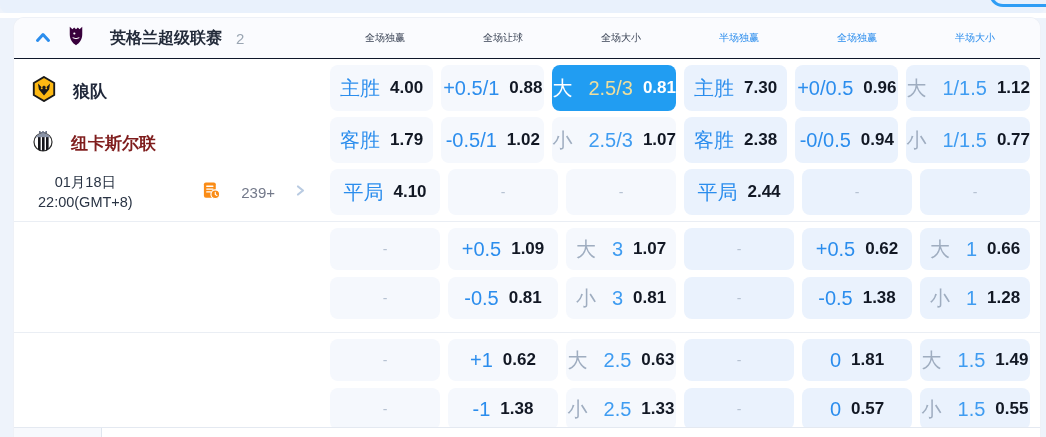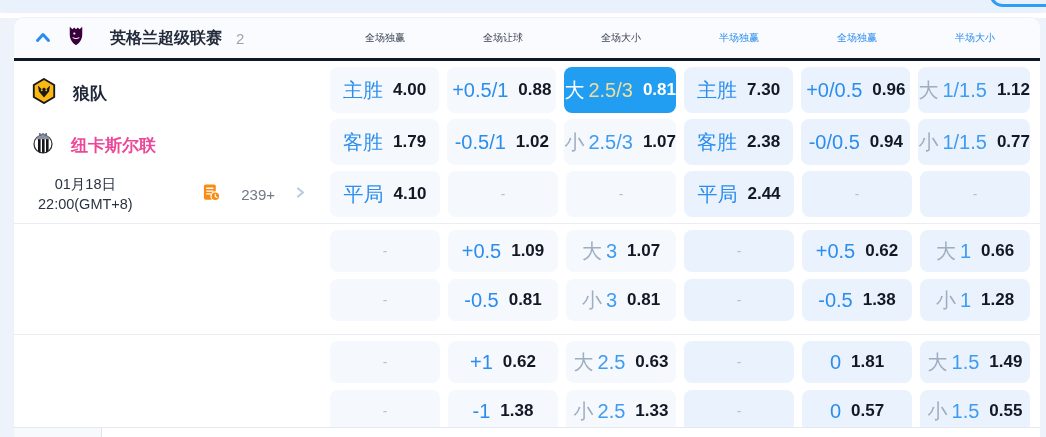--- a/index.html
+++ b/index.html
@@ -12,51 +12,51 @@
   
   .prev-strip{position:absolute;top:0;left:0;right:0;height:13px;background:#e9f1fc;border-radius:0 0 8px 8px;}
   .white-gap{position:absolute;top:13px;left:0;right:0;height:5px;background:#ffffff;}
   .blue-arc{position:absolute;top:-9px;right:-8px;width:62px;height:13px;
     border:3px solid #2e9df5;border-top:none;border-right:none;border-radius:0 0 0 14px;}
   
   .card{position:absolute;top:18px;left:14px;width:1026px;bottom:0;background:#fff;
     border-radius:10px 10px 0 0;box-shadow:0 0 0 1px #eef1f7;}
   .grid{display:grid;grid-template-columns:308px repeat(6,1fr);column-gap:8px;padding-right:10px;}
   
-  .hdr{height:40px;align-items:center;background:#fafbfe;border-bottom:3px solid #0f172a;border-radius:10px 10px 0 0;}
+  .hdr{height:40px;align-items:center;background:#fafbfe;border-bottom:1px solid #0f172a;border-radius:10px 10px 0 0;}
   .league-cell{display:flex;align-items:center;gap:12px;padding-left:18px;}
   .collapse-btn{display:flex;align-items:center;justify-content:center;width:22px;height:22px;cursor:pointer;background:none;border:none;padding:0;}
   .league-name{font-size:16px;font-weight:bold;color:#232b3a;margin-left:12px;white-space:nowrap;}
   .league-count{font-size:15px;color:#9aa5b2;margin-left:2px;}
   .colhead{text-align:center;font-size:10px;color:#3b4456;}
   .colhead.half{color:#2b8ded;}
   
   .sec{position:relative;padding:6px 0 6px 0;}
   .orow{margin-bottom:6px;}
   .orow:last-child{margin-bottom:0;}
   .cell{height:46px;border-radius:8px;background:#f5f8fd;display:flex;align-items:center;justify-content:center;gap:10px;cursor:pointer;}
   .sec23 .cell{height:42px;}
   .sec23 .orow{margin-bottom:7px;}
   .cell.half{background:#eaf2fd;}
   .cell.sel{background:#219df2;}
   .cell.empty{cursor:default;}
   .lab{font-size:20px;color:#2b8ded;white-space:nowrap;}
   .ou-g{color:#9fadc0;}
-  .ou-n{color:#3f9cf1;margin-left:4px;text-align:right;}
+  .ou-n{color:#3f9cf1;margin-left:16px;text-align:right;}
   .val{font-size:17px;font-weight:bold;color:#12182466;color:#121824;}
   .sel .lab,.sel .ou-g{color:#ffffff;}
   .sel .ou-n{color:#eede9d;}
   .sel .val{color:#ffffff;}
   .dash{color:#b6c2d2;font-size:14px;}
   .divider{height:1px;background:#eaeef4;}
   
   .match-info{position:absolute;left:0;top:6px;width:308px;}
   .team-row{height:52px;display:flex;align-items:center;gap:16px;padding-left:17px;}
   .team-name{font-size:17px;font-weight:bold;color:#20283a;}
-  .team-name.away{color:#ec4899;}
+  .team-name.away{color:#7f1d1d;}
   .meta-row{height:46px;display:flex;align-items:center;justify-content:space-between;padding:0 16px 0 14px;}
   .date-block{text-align:center;font-size:14.5px;color:#2a3444;line-height:1.4;margin-left:10px;}
   .more-link{display:flex;align-items:center;gap:20px;cursor:pointer;background:none;border:none;padding:0;}
   .more-count{font-size:15px;color:#73798a;}
   
   .next-sec{position:absolute;left:0;right:0;bottom:0;height:9px;border-top:1px solid #e4e9f1;display:flex;}
   .next-left{width:87px;background:#f7f9fd;border-right:1px solid #dfe6ef;}
   .next-right{flex:1;background:#ffffff;}
 </style>
 </head>

